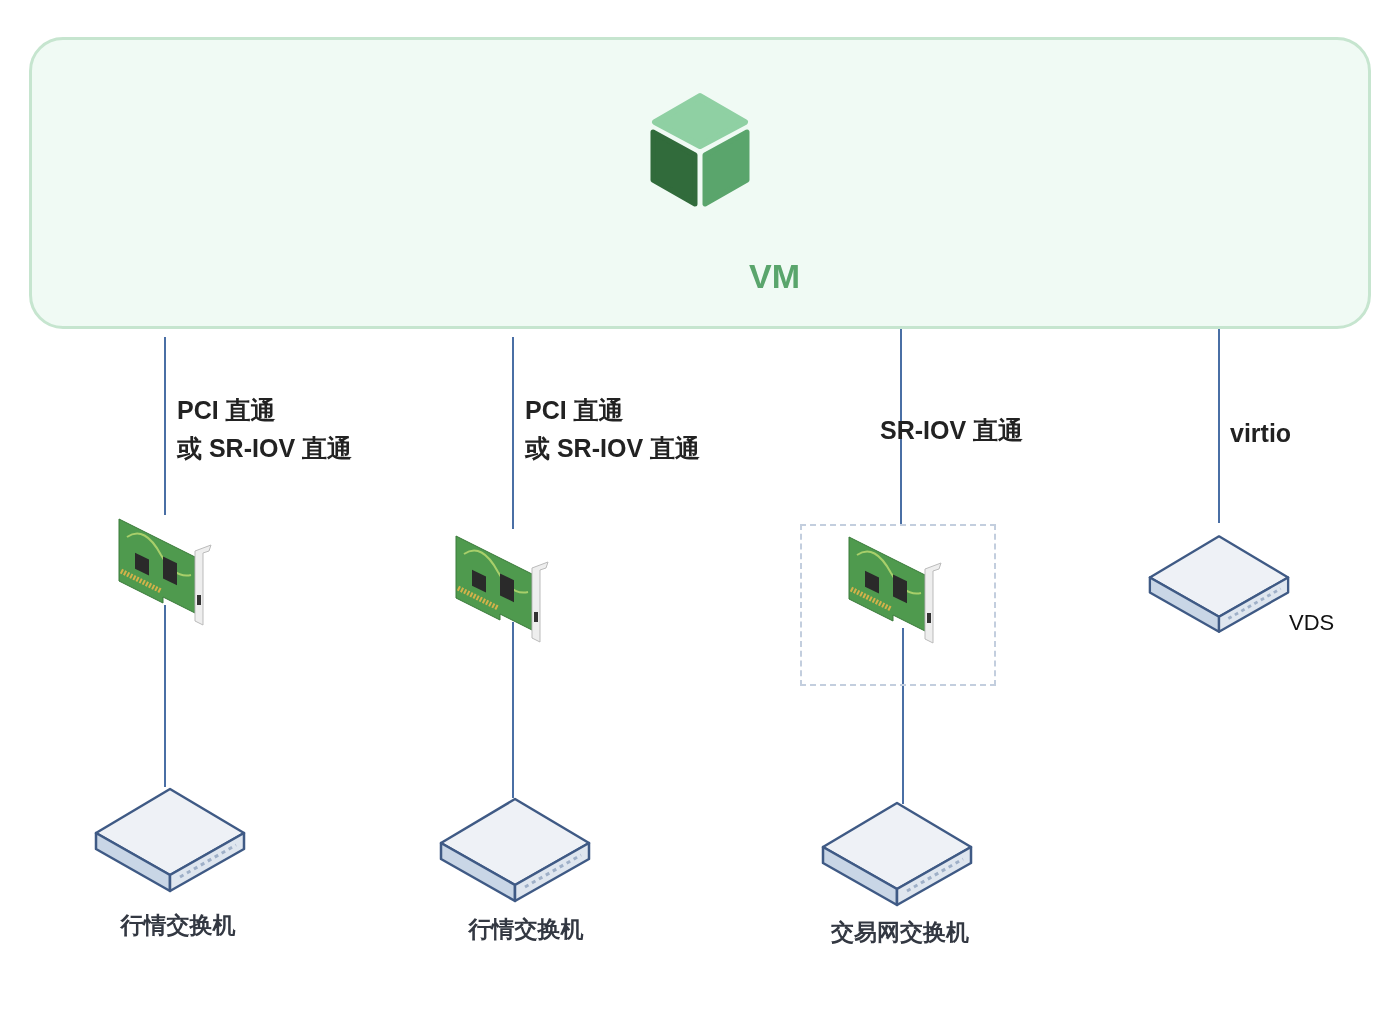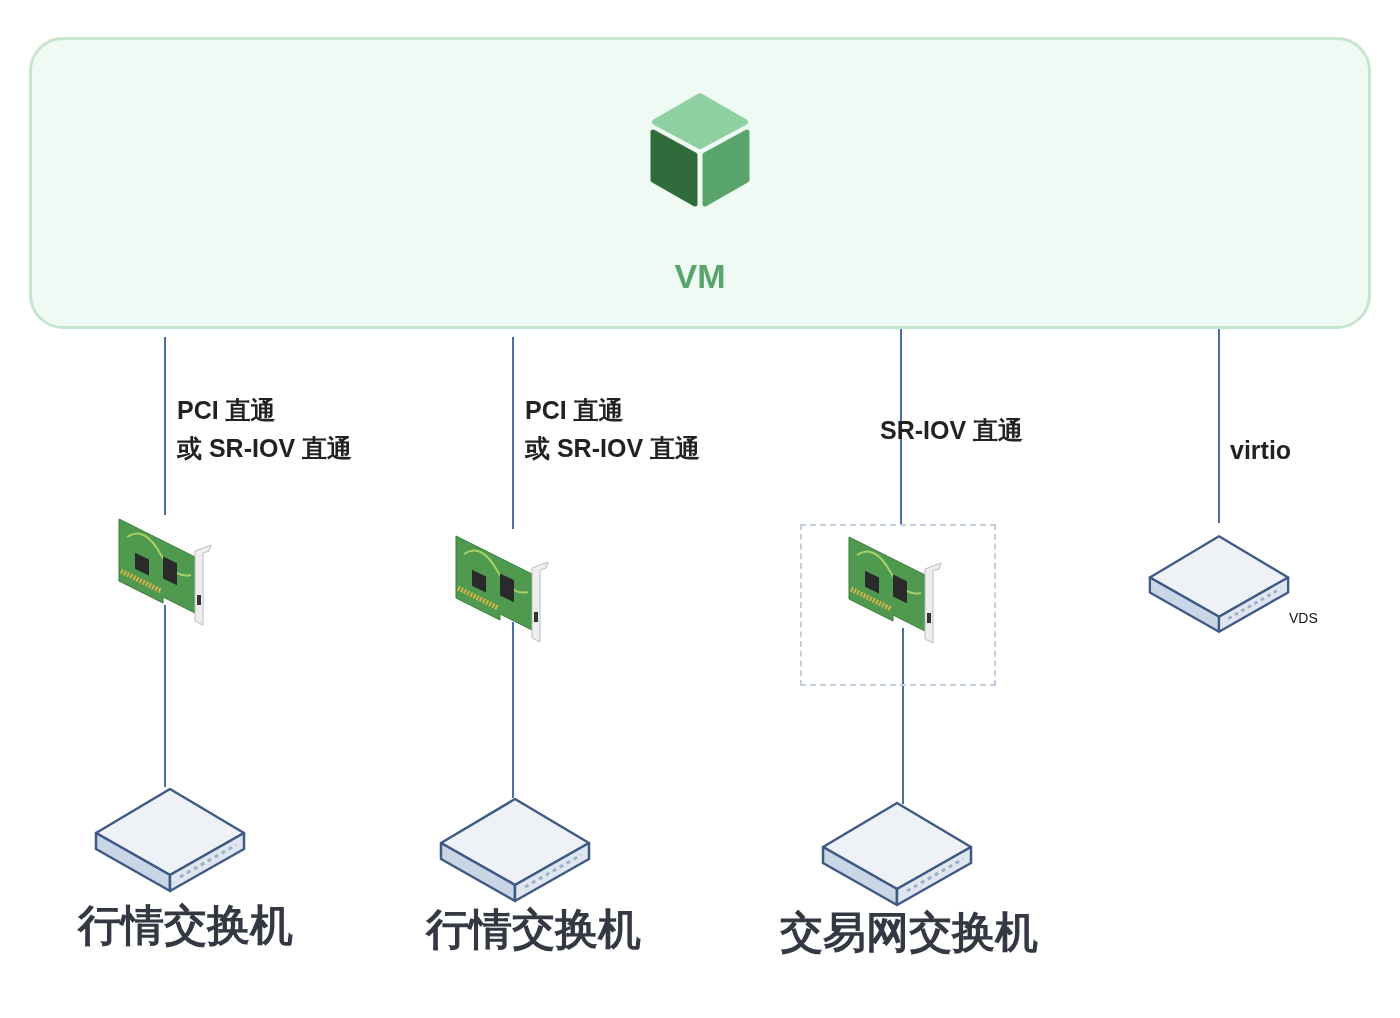--- a/index.html
+++ b/index.html
@@ -30,21 +30,21 @@
       left: 645px;
       top: 92px;
       width: 110px;
       height: 118px;
     }
     .vm-label {
       position: absolute;
       left: 600px;
       top: 257px;
       width: 200px;
-      text-align: center;
+      text-align: right;
       font-size: 34px;
       font-weight: bold;
       color: #5aa56c;
     }
     .wire {
       position: absolute;
       width: 1.5px;
       background: #4a6fa5;
     }
     .conn-label {
@@ -60,40 +60,40 @@
       width: 100px;
       height: 112px;
     }
     .sw {
       position: absolute;
       width: 152px;
       height: 106px;
     }
     .sw-label {
       position: absolute;
-      font-size: 43px;
+      font-size: 23px;
       font-weight: bold;
       color: #333842;
       text-align: center;
       line-height: 40px;
       white-space: nowrap;
     }
     .dashed-box {
       position: absolute;
       left: 800px;
       top: 524px;
       width: 192px;
       height: 158px;
       border: 2px dashed #c3cede;
     }
     .vds-label {
       position: absolute;
       left: 1289px;
       top: 610px;
-      font-size: 14px;
+      font-size: 22px;
       color: #111111;
     }
   </style>
 </head>
 <body>
 
 <div class="vm-box"></div>
 
 <svg class="vm-icon" viewBox="0 0 110 118">
   <polygon points="55,4 100,30 55,54 10,30" fill="#8fd0a3" stroke="#8fd0a3" stroke-width="6" stroke-linejoin="round"></polygon>
@@ -118,21 +118,21 @@
   <div>PCI 直通</div>
   <div>或 SR-IOV 直通</div>
 </div>
 <div class="conn-label" style="left:525px; top:391px;">
   <div>PCI 直通</div>
   <div>或 SR-IOV 直通</div>
 </div>
 <div class="conn-label" style="left:880px; top:411px;">
   <div>SR-IOV 直通</div>
 </div>
-<div class="conn-label" style="left:1230px; top:431px;">
+<div class="conn-label" style="left:1230px; top:414px;">
   <div>virtio</div>
 </div>
 
 <div class="dashed-box"></div>
 
 <svg class="nic" style="left:115px; top:515px;" viewBox="0 0 100 112">
   <polygon points="4,4 80,42 80,98 48,82 48,88 4,66" fill="#4f9a4e" stroke="#3a7a3a" stroke-width="1"></polygon>
   <path d="M12,22 Q30,10 46,40 Q60,64 76,60" fill="none" stroke="#a8cf6a" stroke-width="2"></path>
   <rect x="20" y="28" width="14" height="16" fill="#2a2a2a" transform="skewY(26)"></rect>
   <rect x="48" y="18" width="14" height="22" fill="#2a2a2a" transform="skewY(26)"></rect>

